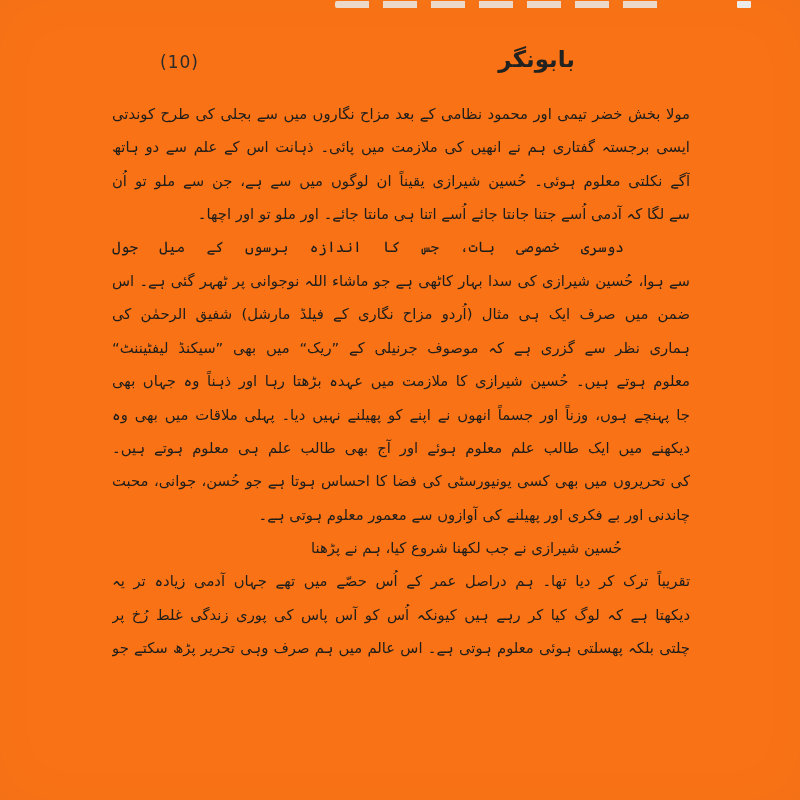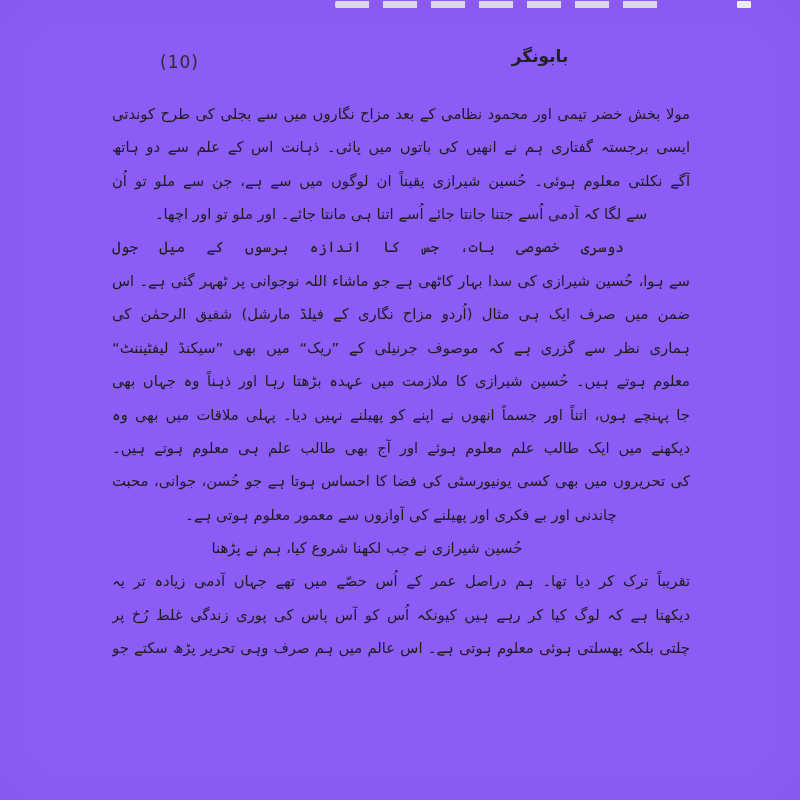--- a/index.html
+++ b/index.html
@@ -7,21 +7,21 @@
     padding: 0;
     width: 800px;
     height: 800px;
     background: #fbfbfa;
     overflow: hidden;
   }
   .page {
     position: relative;
     width: 800px;
     height: 800px;
-    background: #8b5cf6;
+    background: #f97316;
     box-shadow: inset 0 0 60px rgba(0,0,0,0.025);
     font-family: "DejaVu Sans", sans-serif;
   }
   
   .ghost-strip {
     position: absolute;
     top: 1px;
     left: 335px;
     width: 330px;
     height: 7px;
@@ -55,21 +55,21 @@
     letter-spacing: 1px;
     color: #2b2b29;
   }
   .running-title {
     position: absolute;
     left: 505px;
     top: 2px;
     width: 70px;
     text-align: center;
     direction: rtl;
-    font-size: 17px;
+    font-size: 23px;
     font-weight: bold;
     color: #222220;
   }
   .page-body {
     position: absolute;
     top: 97px;
     left: 112px;
     width: 578px;
   }
   .line {
@@ -78,47 +78,47 @@
     line-height: 33.4px;
     font-size: 14.8px;
     color: #1d1d1b;
     overflow: hidden;
   }
   .line.just {
     text-align: justify;
     text-align-last: justify;
   }
   .line.ragged {
-    text-align: center;
+    text-align: right;
   }
 </style>
 </head>
 <body>
 
 <div class="page">
 
   <div class="ghost-strip"></div>
   <div class="ghost-dot"></div>
 
   <div class="header">
     <span class="pagenum">(10)</span>
     <span class="running-title">بابونگر</span>
   </div>
 
   <div class="page-body">
       <div class="line just" dir="rtl">مولا بخش خضر تیمی اور محمود نظامی کے بعد مزاح نگاروں میں سے بجلی کی طرح کوندتی ہوئی</div>
-      <div class="line just" dir="rtl">ایسی برجستہ گفتاری ہم نے انھیں کی باتوں میں پائی۔ ذہانت اس کے علم سے دو ہاتھ</div>
+      <div class="line just" dir="rtl">ایسی برجستہ گفتاری ہم نے انھیں کی ملازمت میں پائی۔ ذہانت اس کے علم سے دو ہاتھ</div>
       <div class="line just" dir="rtl">آگے نکلتی معلوم ہوئی۔ حُسین شیرازی یقیناً ان لوگوں میں سے ہے، جن سے ملو تو اُن</div>
       <div class="line ragged" dir="rtl">سے لگا کہ آدمی اُسے جتنا جانتا جائے اُسے اتنا ہی مانتا جائے۔ اور ملو تو اور اچھا۔</div>
       <div class="line just" dir="rtl" style="padding-right: 66px; font-family: Liberation Serif, serif;">دوسری خصوصی بات، جس کا اندازہ برسوں کے میل جول</div>
       <div class="line just" dir="rtl">سے ہوا، حُسین شیرازی کی سدا بہار کاٹھی ہے جو ماشاء اللہ نوجوانی پر ٹھہر گئی ہے۔ اس</div>
       <div class="line just" dir="rtl">ضمن میں صرف ایک ہی مثال (اُردو مزاح نگاری کے فیلڈ مارشل) شفیق الرحمٰن کی</div>
       <div class="line just" dir="rtl">ہماری نظر سے گزری ہے کہ موصوف جرنیلی کے ”ریک“ میں بھی ”سیکنڈ لیفٹیننٹ“</div>
       <div class="line just" dir="rtl">معلوم ہوتے ہیں۔ حُسین شیرازی کا ملازمت میں عہدہ بڑھتا رہا اور ذہناً وہ جہاں بھی</div>
-      <div class="line just" dir="rtl">جا پہنچے ہوں، اتناً اور جسماً انھوں نے اپنے کو پھیلنے نہیں دیا۔ پہلی ملاقات میں بھی وہ</div>
+      <div class="line just" dir="rtl">جا پہنچے ہوں، وزناً اور جسماً انھوں نے اپنے کو پھیلنے نہیں دیا۔ پہلی ملاقات میں بھی وہ</div>
       <div class="line just" dir="rtl">دیکھنے میں ایک طالب علم معلوم ہوئے اور آج بھی طالب علم ہی معلوم ہوتے ہیں۔</div>
       <div class="line just" dir="rtl">کی تحریروں میں بھی کسی یونیورسٹی کی فضا کا احساس ہوتا ہے جو حُسن، جوانی، محبت کی</div>
       <div class="line ragged" dir="rtl">چاندنی اور بے فکری اور پھیلنے کی آوازوں سے معمور معلوم ہوتی ہے۔</div>
       <div class="line ragged" dir="rtl" style="padding-right: 68px;">حُسین شیرازی نے جب لکھنا شروع کیا، ہم نے پڑھنا</div>
       <div class="line just" dir="rtl">تقریباً ترک کر دیا تھا۔ ہم دراصل عمر کے اُس حصّے میں تھے جہاں آدمی زیادہ تر یہ</div>
       <div class="line just" dir="rtl">دیکھتا ہے کہ لوگ کیا کر رہے ہیں کیونکہ اُس کو آس پاس کی پوری زندگی غلط رُخ پر</div>
       <div class="line just" dir="rtl">چلتی بلکہ پھسلتی ہوئی معلوم ہوتی ہے۔ اس عالم میں ہم صرف وہی تحریر پڑھ سکتے جو</div>
     </div>
 
 </div>

